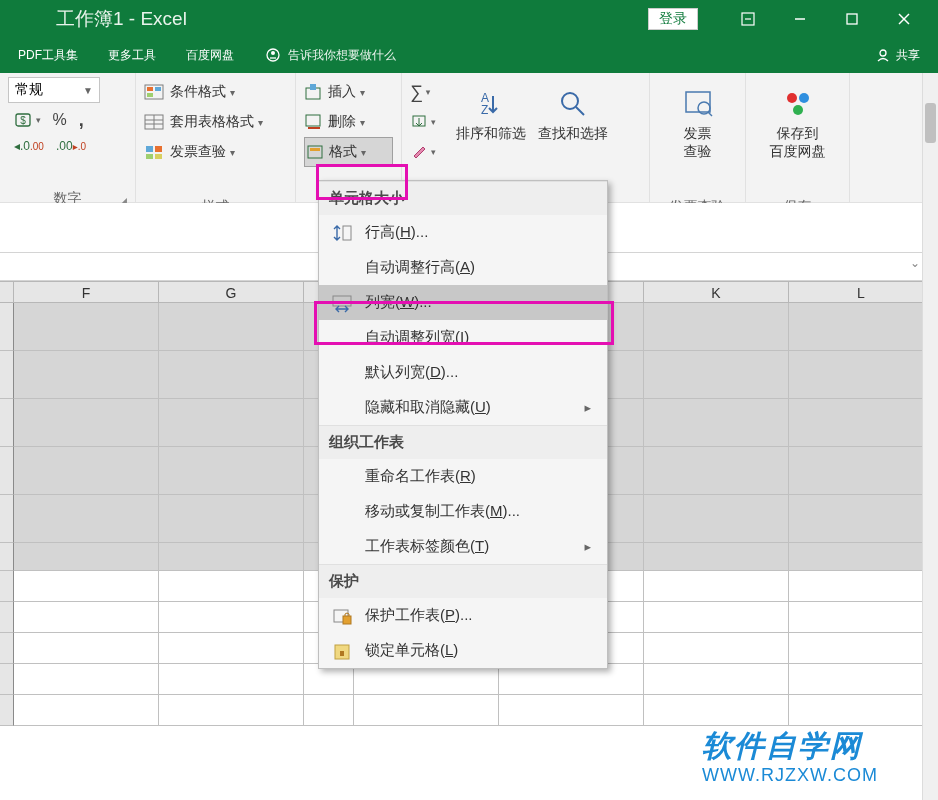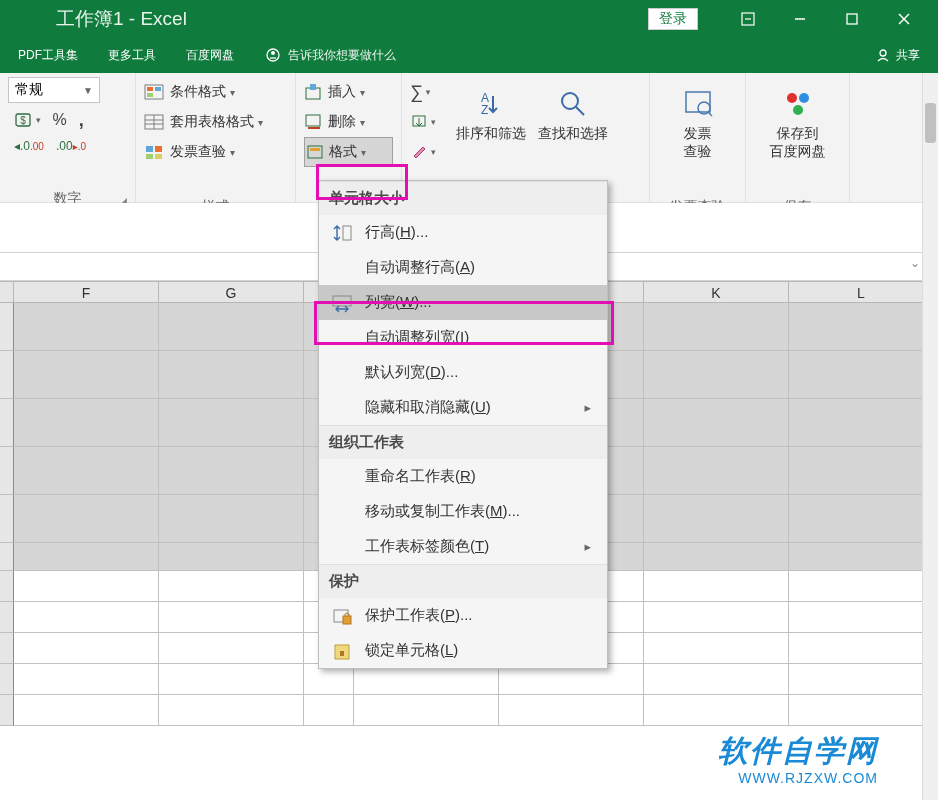--- a/index.html
+++ b/index.html
@@ -92,21 +92,21 @@
 .dropdown u { text-decoration: underline; }
 
 
 .hl-box { position: absolute; border: 3px solid #e40fb2; z-index: 200; pointer-events: none; }
 .hl-format { left: 316px; top: 164px; width: 92px; height: 36px; }
 .hl-colwidth { left: 314px; top: 301px; width: 300px; height: 44px; }
 
 
 .watermark { position: absolute; right: 60px; bottom: 14px; z-index: 50; }
 .watermark .wm-main { font-size: 30px; font-weight: bold; color: #1b8ad6; font-style: italic; letter-spacing: 2px; }
-.watermark .wm-url { font-size: 14px; color: #1b8ad6; text-align: right; letter-spacing: 1px; margin-top: -2px; }
+.watermark .wm-url { font-size: 18px; color: #1b8ad6; text-align: right; letter-spacing: 1px; margin-top: -2px; }
 </style>
 </head>
 <body>
 
 <div class="titlebar">
   <div class="title">工作簿1 - Excel</div>
   <div class="login-btn">登录</div>
   <div class="win-btn">
     <svg viewBox="0 0 14 14">
         <rect x="1" y="1" width="12" height="12" fill="none" stroke="#fff" stroke-width="1.2"></rect>

